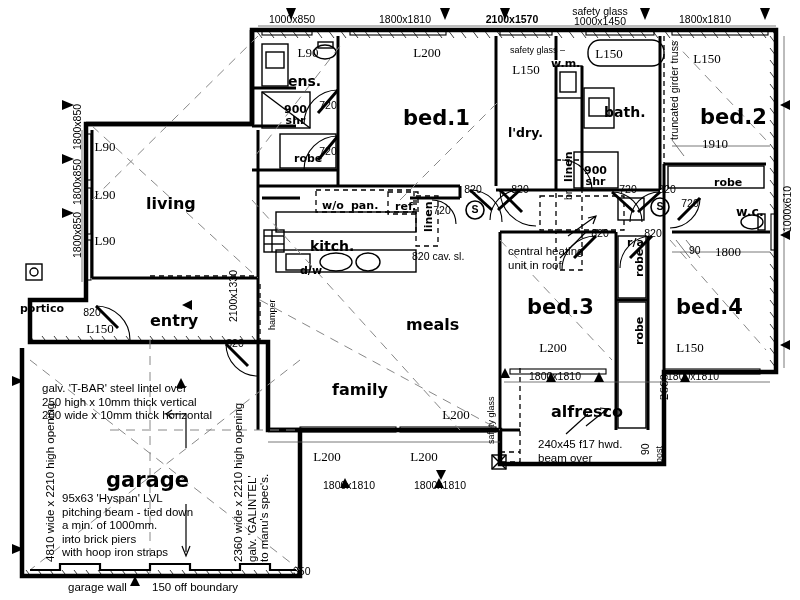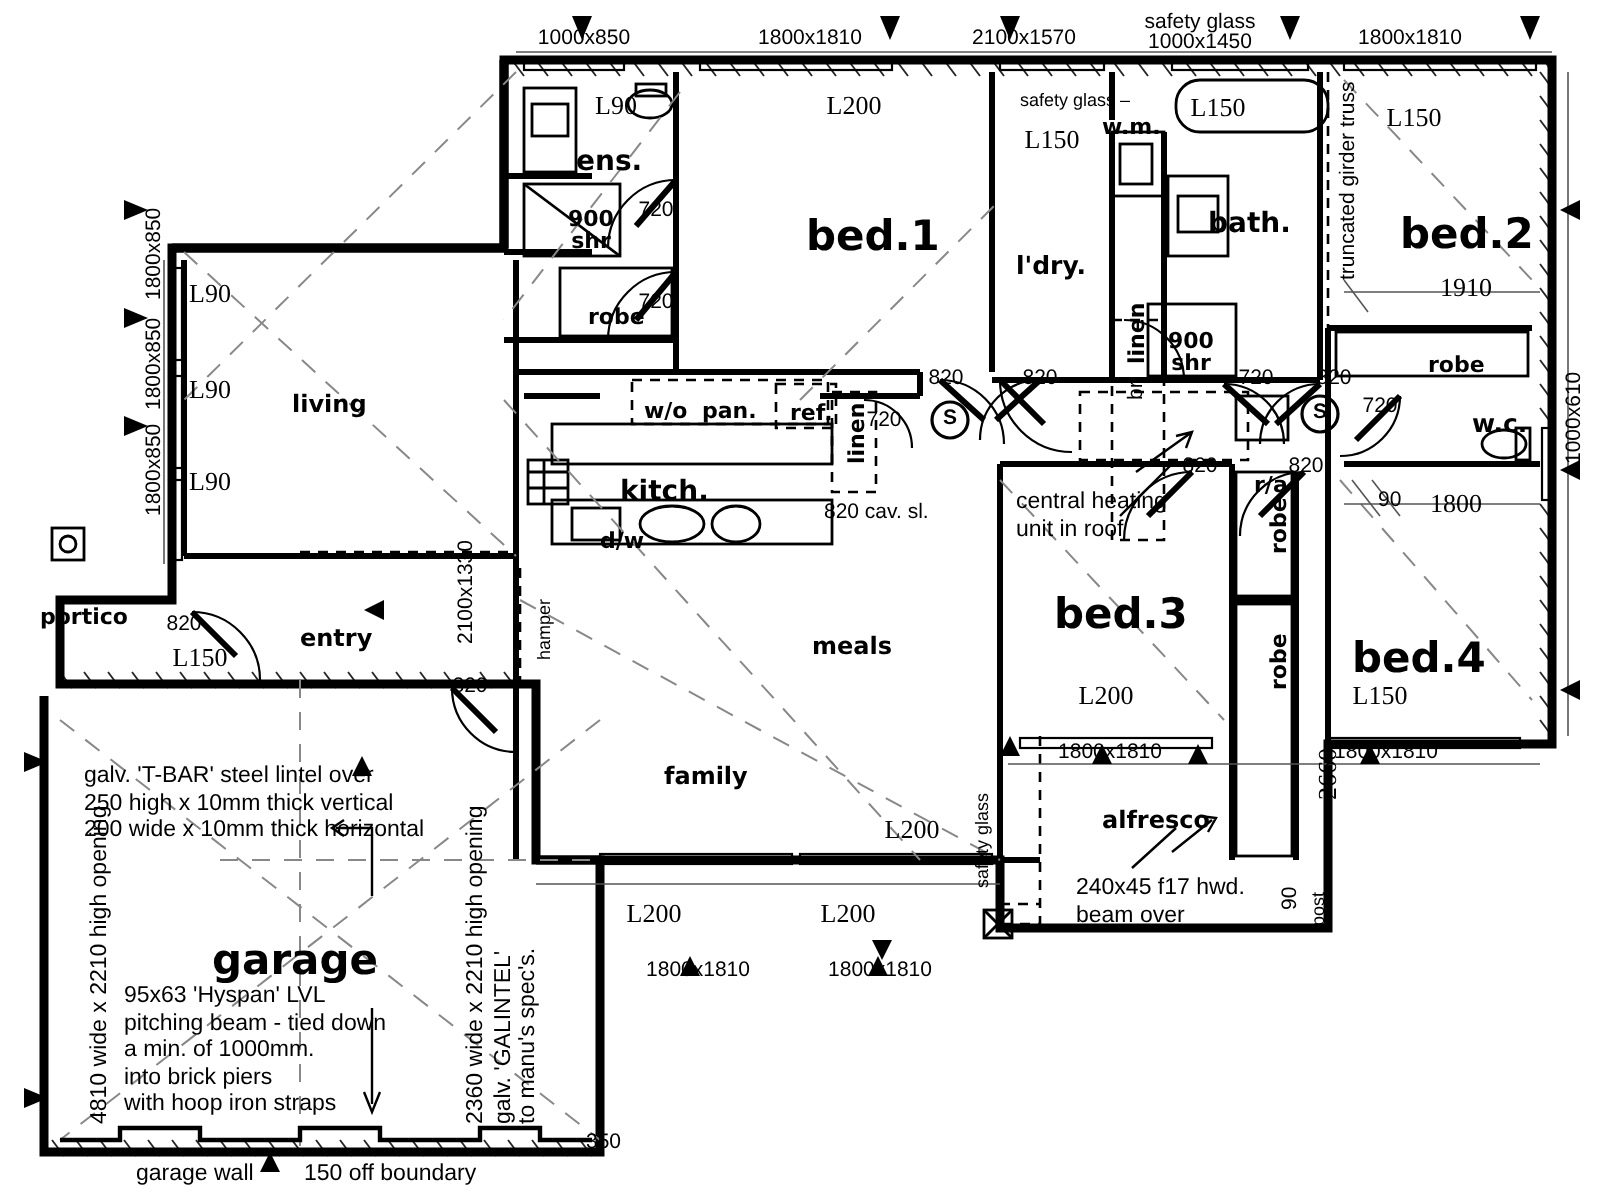--- a/index.html
+++ b/index.html
@@ -5,21 +5,21 @@
 <style>
   html,body{margin:0;padding:0;background:#ffffff;}
   body{width:800px;height:600px;overflow:hidden;
        font-family:"Liberation Sans",sans-serif;color:#000;}
   #plan{position:relative;width:800px;height:600px;background:#fff;}
   #plan svg{position:absolute;left:0;top:0;}
   .lbl{position:absolute;white-space:nowrap;line-height:1;}
   
   .room{font-weight:bold;font-family:"DejaVu Sans",sans-serif;}
   .r22{font-size:21px;}
-  .r18{font-size:12px;}
+  .r18{font-size:16px;}
   .r15{font-size:14px;}
   .r13{font-size:12.5px;}
   .r11{font-size:11px;}
   
   .dim{font-size:10.5px;font-family:"Liberation Sans",sans-serif;}
   .dim9{font-size:9px;font-family:"Liberation Sans",sans-serif;}
   .ser{font-family:"Liberation Serif",serif;font-size:13px;}
   .note{font-size:11.5px;font-family:"Liberation Sans",sans-serif;line-height:1.18;}
   .rot90{transform:rotate(-90deg);transform-origin:0 0;}
   .ctr{text-align:center;}
@@ -421,21 +421,21 @@
       <div class="lbl room r22" style="left: 403px; top: 108px;">bed.1</div>
       <div class="lbl room r15" style="left: 604px; top: 105px;">bath.</div>
       <div class="lbl room r22" style="left: 700px; top: 107px;">bed.2</div>
       <div class="lbl room r13" style="left: 508px; top: 127px;">l'dry.</div>
       <div class="lbl room r18" style="left: 146px; top: 196px;">living</div>
       <div class="lbl room r15" style="left: 310px; top: 239px;">kitch.</div>
       <div class="lbl room r13" style="left: 716px; top: 206px; margin-left: 20px;">w.c.</div>
       <div class="lbl room r18" style="left: 150px; top: 313px;">entry</div>
       <div class="lbl room r18" style="left: 406px; top: 317px;">meals</div>
       <div class="lbl room r22" style="left: 527px; top: 297px;">bed.3</div>
-      <div class="lbl room r22" style="left: 676px; top: 297px; margin-top: 22px;">bed.4</div>
+      <div class="lbl room r22" style="left: 676px; top: 297px;">bed.4</div>
       <div class="lbl room r18" style="left: 332px; top: 382px;">family</div>
       <div class="lbl room r18" style="left: 551px; top: 404px;">alfresco</div>
       <div class="lbl room r22" style="left: 106px; top: 470px;">garage</div>
       <div class="lbl room r11" style="left: 20px; top: 303px;">portico</div>
     </div>
   <div id="fixtures-layer">
       <div class="lbl room r11 ctr" style="left: 284px; top: 104px;">900<br>shr</div>
       <div class="lbl room r11 ctr" style="left: 294px; top: 153px;">robe</div>
       <div class="lbl room r11 ctr" style="left: 584px; top: 165px;">900<br>shr</div>
       <div class="lbl room r11 ctr" style="left: 714px; top: 177px;">robe</div>
@@ -453,21 +453,21 @@
       <div class="lbl room r11 rot90" style="left: 634px; top: 277px;">robe</div>
       <div class="lbl room r11 rot90" style="left: 634px; top: 345px;">robe</div>
       <div class="lbl dim rot90" style="left: 669px; top: 140px;">truncated girder truss</div>
       <div class="lbl dim9 rot90" style="left: 268px; top: 330px;">hamper</div>
       <div class="lbl dim9 rot90" style="left: 655px; top: 463px;">post</div>
       <div class="lbl dim9 rot90" style="left: 487px; top: 444px;">safety glass</div>
     </div>
   <div id="dims-layer">
       <div class="lbl dim ctr" style="left: 292px; top: 14px; transform: translateX(-50%);">1000x850</div>
       <div class="lbl dim ctr" style="left: 405px; top: 14px; transform: translateX(-50%);">1800x1810</div>
-      <div class="lbl dim ctr" style="left: 512px; top: 14px; transform: translateX(-50%);">2100x1570</div>
+      <div class="lbl dim ctr" style="left: 512px; top: 14px; transform: translateX(-50%); font-weight: bold;">2100x1570</div>
       <div class="lbl dim ctr" style="left: 600px; top: 6px; transform: translateX(-50%);">safety glass</div>
       <div class="lbl dim ctr" style="left: 600px; top: 16px; transform: translateX(-50%);">1000x1450</div>
       <div class="lbl dim ctr" style="left: 705px; top: 14px; transform: translateX(-50%);">1800x1810</div>
       <div class="lbl dim rot90" style="left: 72px; top: 150px; transform: rotate(-90deg);">1800x850</div>
       <div class="lbl dim rot90" style="left: 72px; top: 205px; transform: rotate(-90deg);">1800x850</div>
       <div class="lbl dim rot90" style="left: 72px; top: 258px; transform: rotate(-90deg);">1800x850</div>
       <div class="lbl dim rot90" style="left: 228px; top: 322px; transform: rotate(-90deg);">2100x1330</div>
       <div class="lbl dim ctr" style="left: 349px; top: 480px; transform: translateX(-50%);">1800x1810</div>
       <div class="lbl dim ctr" style="left: 440px; top: 480px; transform: translateX(-50%);">1800x1810</div>
       <div class="lbl dim ctr" style="left: 555px; top: 371px; transform: translateX(-50%);">1800x1810</div>
@@ -498,21 +498,21 @@
       <div class="lbl dim ctr" style="left: 628px; top: 184px; transform: translateX(-50%);">720</div>
       <div class="lbl dim ctr" style="left: 667px; top: 184px; transform: translateX(-50%);">820</div>
       <div class="lbl dim ctr" style="left: 690px; top: 198px; transform: translateX(-50%);">720</div>
       <div class="lbl dim ctr" style="left: 600px; top: 228px; transform: translateX(-50%);">820</div>
       <div class="lbl dim ctr" style="left: 653px; top: 228px; transform: translateX(-50%);">820</div>
       <div class="lbl dim ctr" style="left: 442px; top: 205px; transform: translateX(-50%);">720</div>
       <div class="lbl dim ctr" style="left: 92px; top: 307px; transform: translateX(-50%);">820</div>
       <div class="lbl dim ctr" style="left: 235px; top: 338px; transform: translateX(-50%);">820</div>
     </div>
   <div id="misc-layer">
-      <div class="lbl ser" style="left: 720px; top: 137px;">1910</div>
+      <div class="lbl ser" style="left: 702px; top: 137px;">1910</div>
       <div class="lbl ser" style="left: 715px; top: 245px;">1800</div>
       <div class="lbl dim" style="left: 689px; top: 245px;">90</div>
       <div class="lbl ser rot90" style="left: 657px; top: 400px;">2660</div>
       <div class="lbl dim rot90" style="left: 640px; top: 455px;">90</div>
       <div class="lbl dim" style="left: 293px; top: 566px;">350</div>
     </div>
   <div id="annot-layer">
       <div class="lbl dim" style="left: 412px; top: 251px;">820 cav. sl.</div>
       <div class="lbl dim9" style="left: 510px; top: 46px;">safety glass –</div>
       <div class="lbl note" style="left: 508px; top: 245px;">central heating<br>unit in roof</div>

